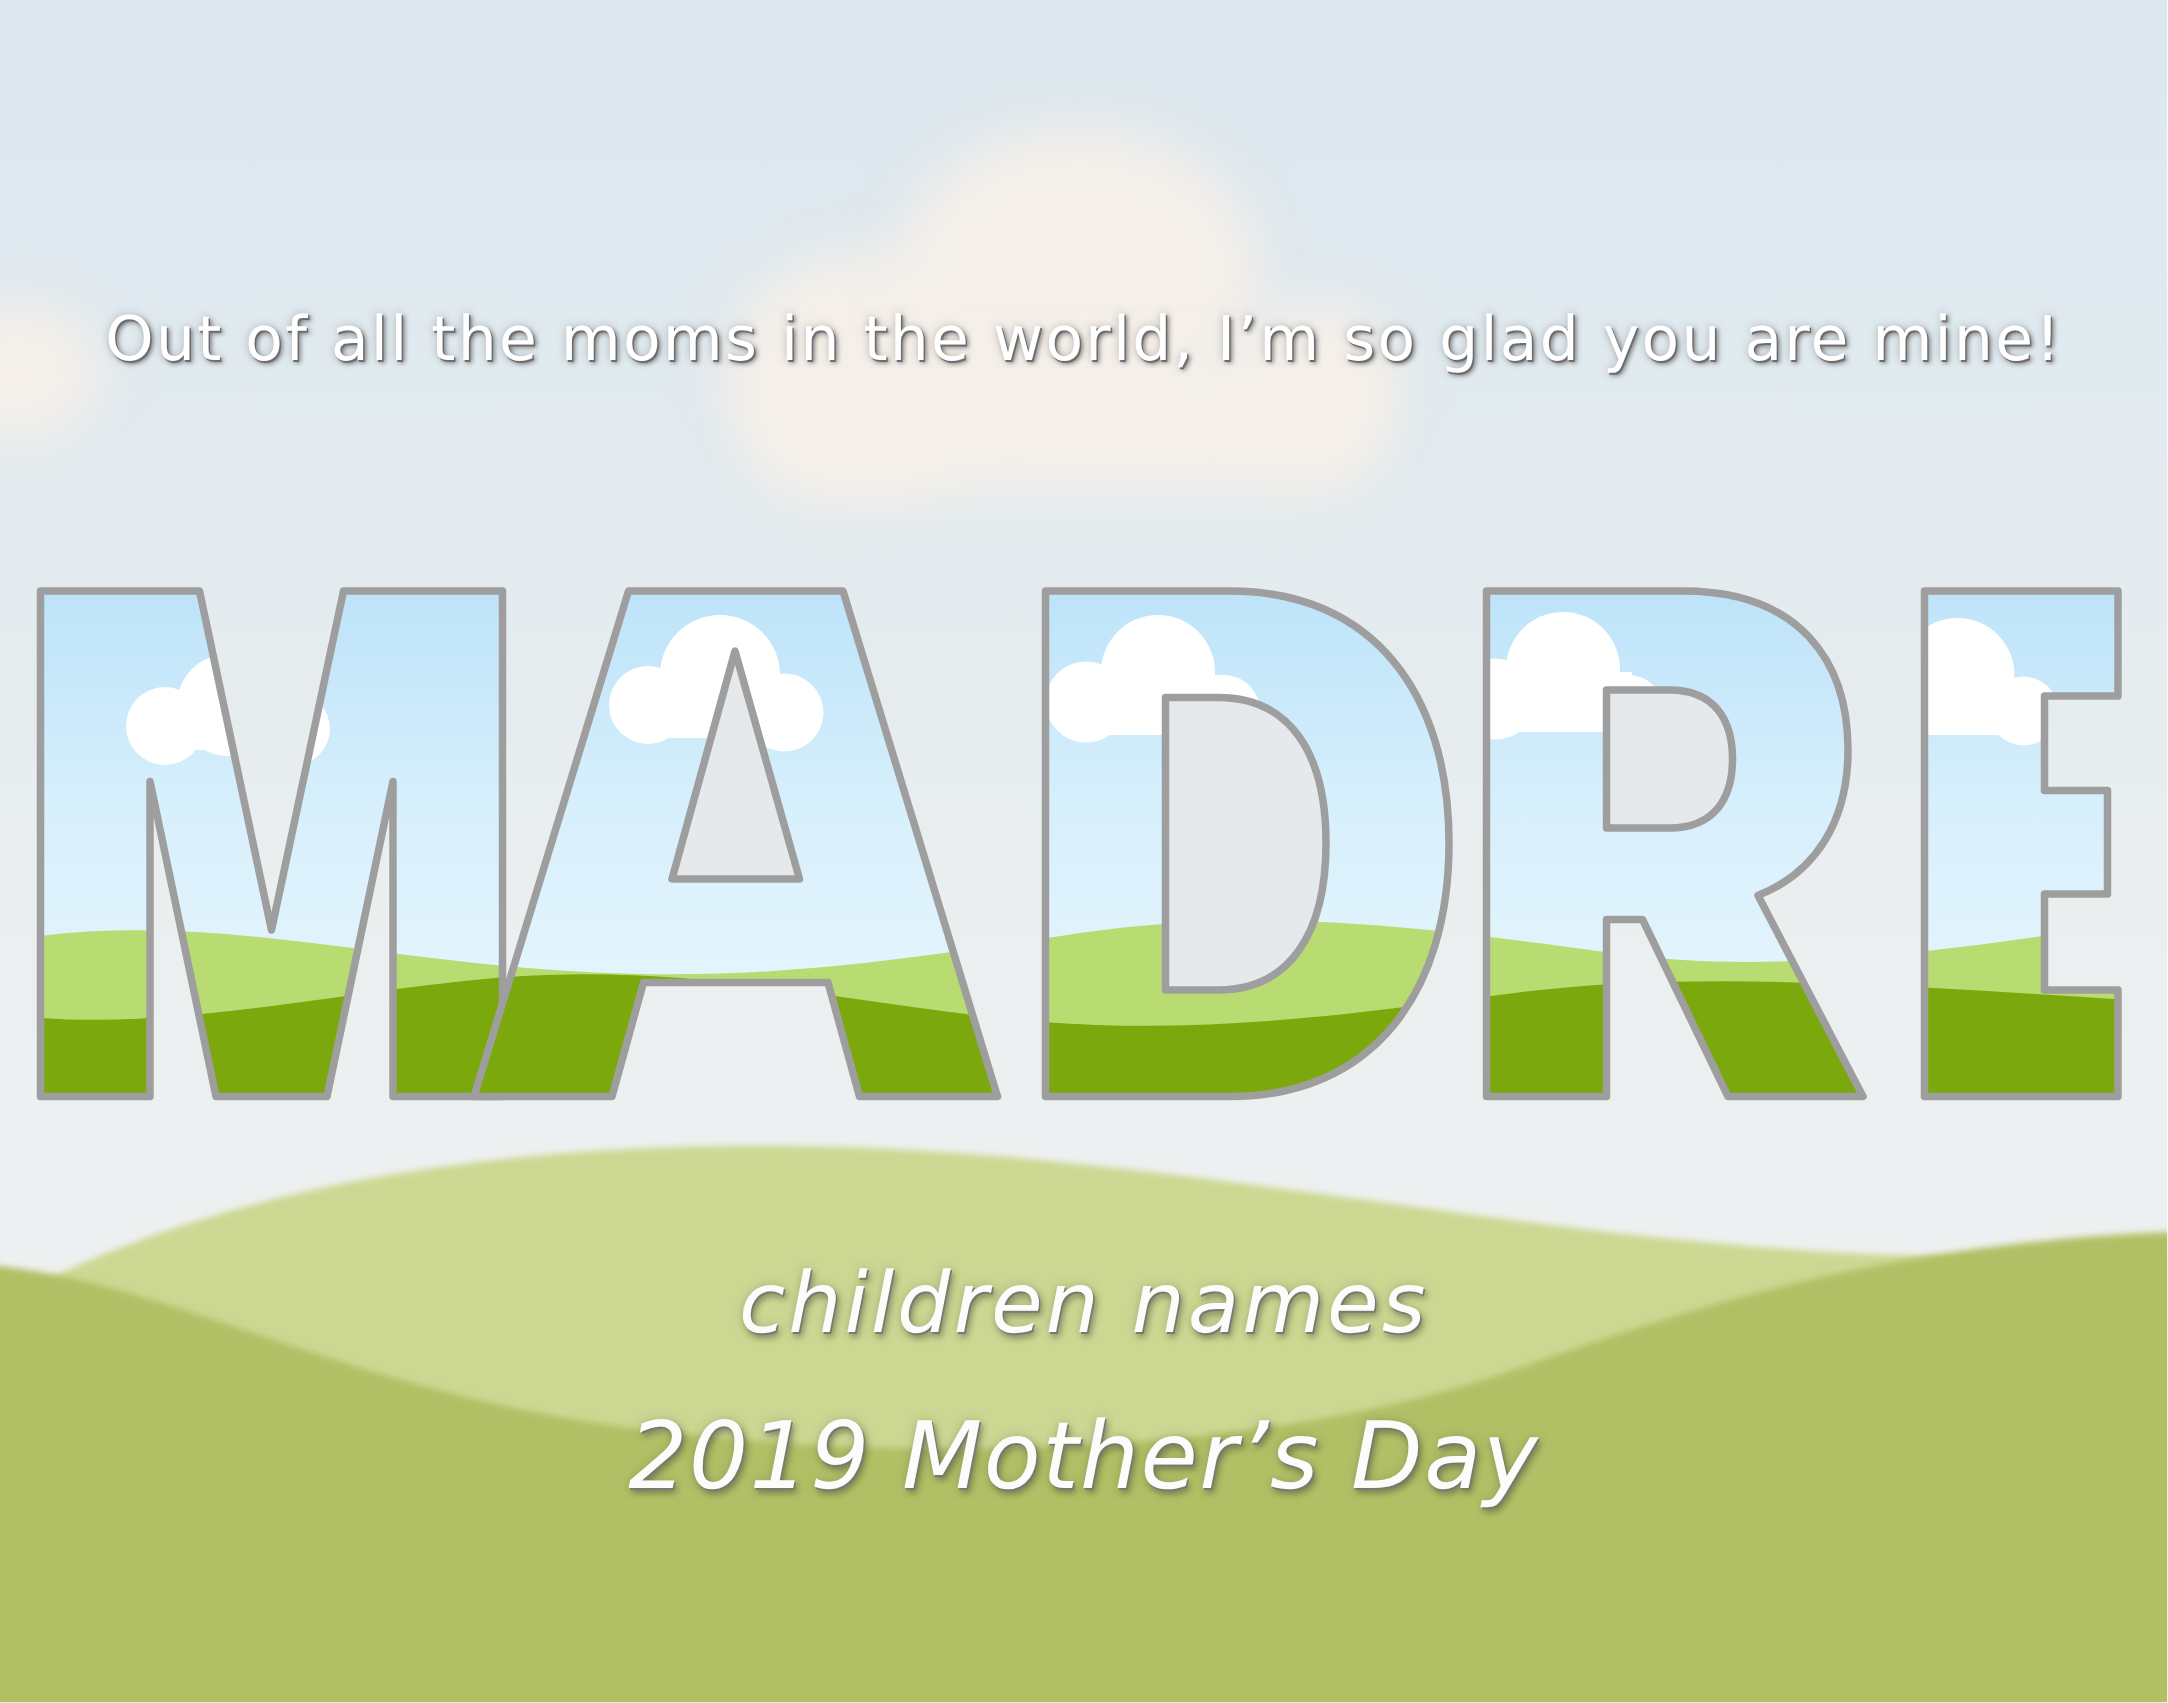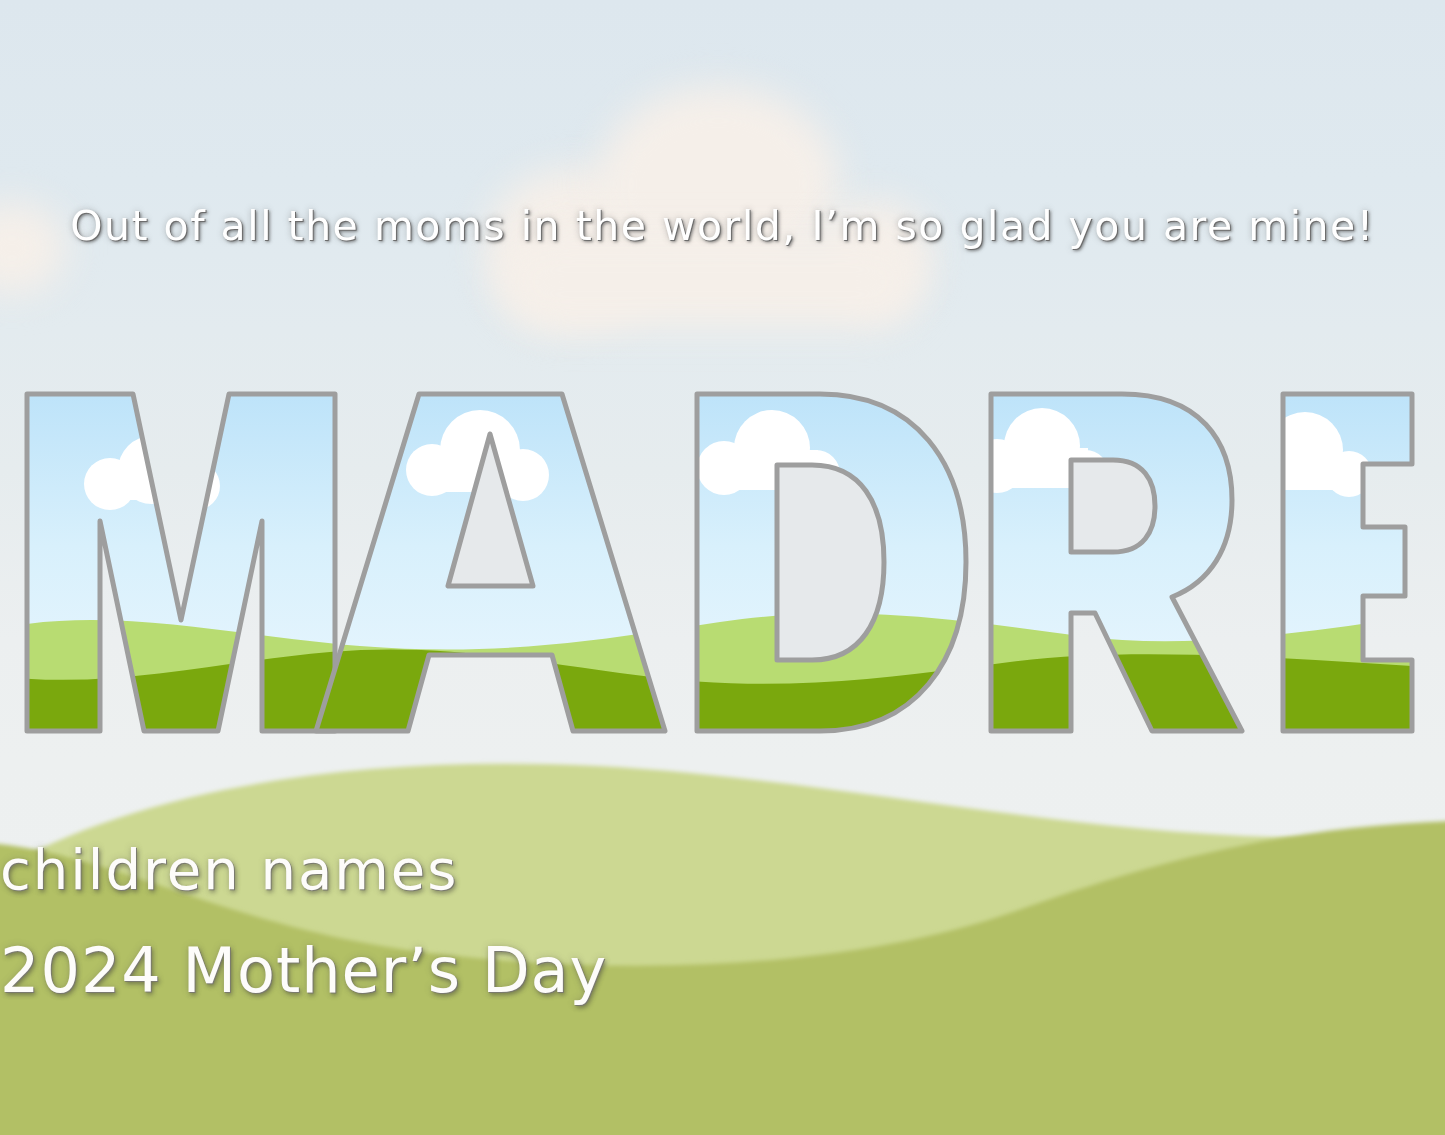--- a/index.html
+++ b/index.html
@@ -79,21 +79,22 @@
        1px  1px 0   #6d6d6d,
        2px  2px 3px rgba(60,60,60,0.55),
        0    0   6px rgba(90,90,90,0.35);
   }
 
   .footer-block {
     position: absolute;
     left: 0;
     top: 842px;
     width: 1445px;
-    text-align: left;
+    text-align: center;
+    font-style: italic;
   }
   .footer-line {
     font-family: "DejaVu Sans", sans-serif;
     color: #fdfcfa;
     white-space: nowrap;
     text-shadow:
        1px  1px 0   #7a7a6e,
        2px  3px 4px rgba(70,70,60,0.5),
        0    0   7px rgba(100,100,90,0.30);
   }
@@ -245,16 +246,16 @@
           <use href="#landscape"></use>
         </g>
       <use href="#glyph-E" fill="none" stroke="#9e9e9e" stroke-width="5" stroke-linejoin="round"></use>
     </g>
   </svg>
 
   <div class="tagline">Out of all the moms in the world, I’m so glad you are mine!</div>
 
   <div class="footer-block">
     <div class="footer-line footer-names">children names</div>
-    <div class="footer-line footer-occasion">2024 Mother’s Day</div>
+    <div class="footer-line footer-occasion">2019 Mother’s Day</div>
   </div>
 
 </div>
 
 </body></html>

